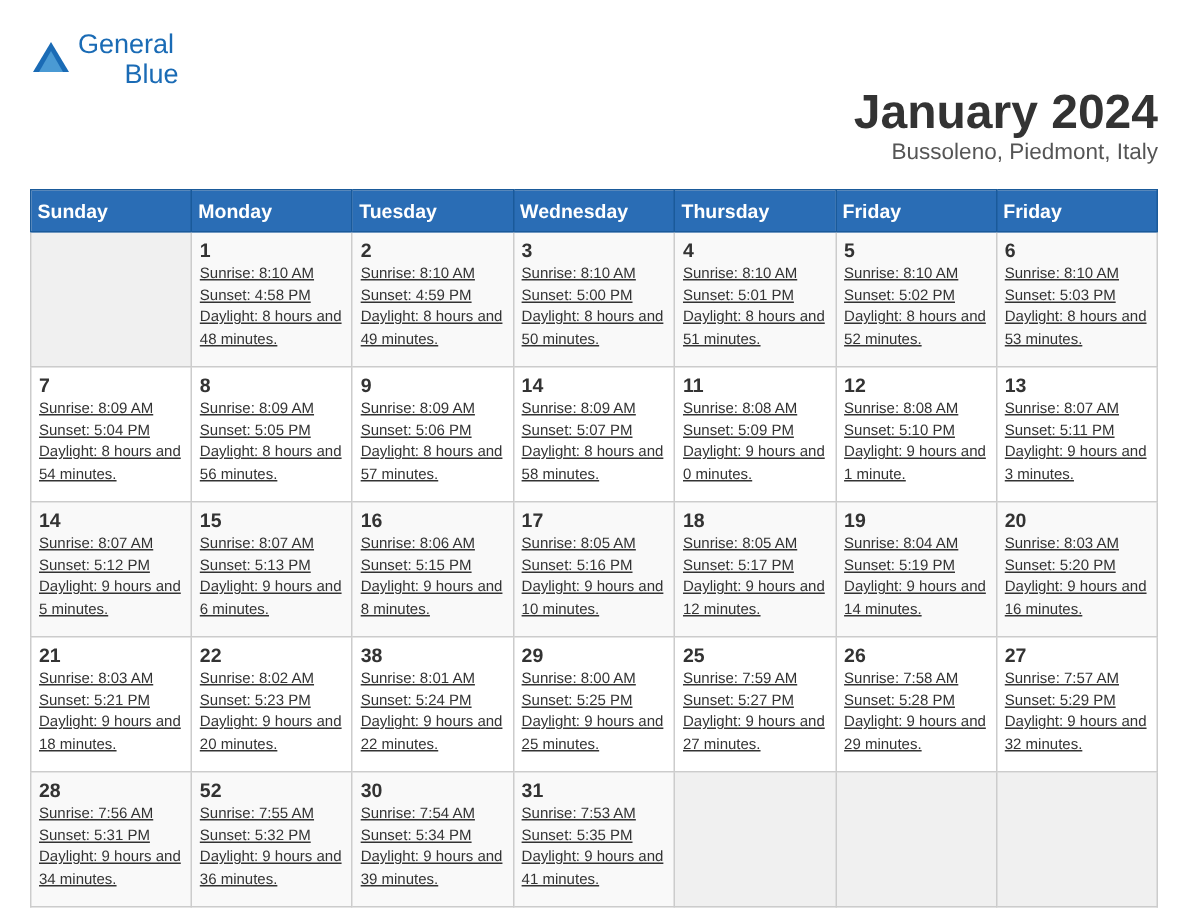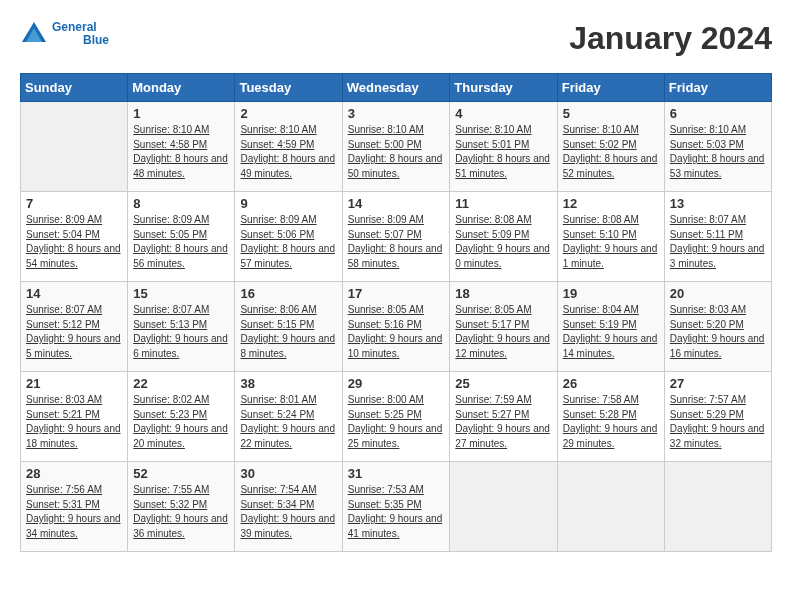--- a/index.html
+++ b/index.html
@@ -15,34 +15,35 @@
       justify-content: space-between;
       align-items: flex-start;
       margin-bottom: 16px;
     }
     .logo {
       display: flex;
       align-items: center;
       gap: 4px;
     }
     .logo-text {
-      font-size: 12px;
-      font-weight: bold;
+      font-size: 18px;
+      font-weight: normal;
       color: #333;
       line-height: 1.1;
     }
     .logo-text span {
       color: #1a6bb5;
     }
     .logo-icon {
       width: 28px;
       height: 28px;
     }
     .title-block {
       text-align: right;
+      margin-top: 36px;
     }
     .month-title {
       font-size: 32px;
       font-weight: bold;
       color: #333;
     }
     .subtitle {
       font-size: 15px;
       color: #555;
     }
@@ -98,20 +99,21 @@
       <polygon points="14,2 26,22 2,22" fill="#1a6bb5"></polygon>
       <polygon points="14,8 22,22 6,22" fill="#4a9ad4"></polygon>
     </svg>
     <div class="logo-text">
       <span>General</span><br>
       <span style="color:#1a6bb5;margin-left:31px;">Blue</span>
     </div>
   </div>
   <div class="title-block">
     <div class="month-title">January 2024</div>
+    <div class="subtitle">Bussoleno, Piedmont, Italy</div>
   </div>
 </div>
 
 <table>
   <thead>
     <tr>
     <th>Sunday</th>
         <th>Monday</th>
         <th>Tuesday</th>
         <th>Wednesday</th>

